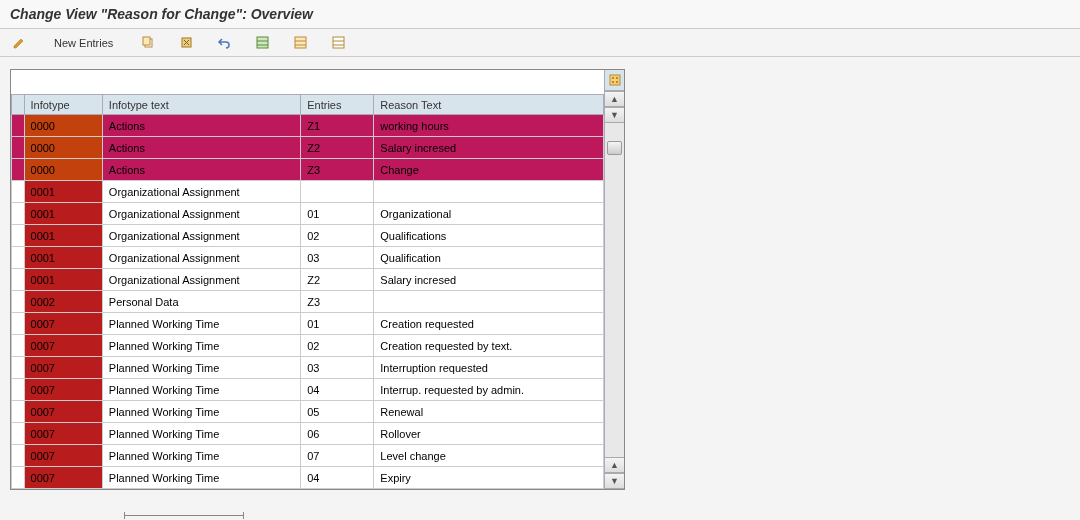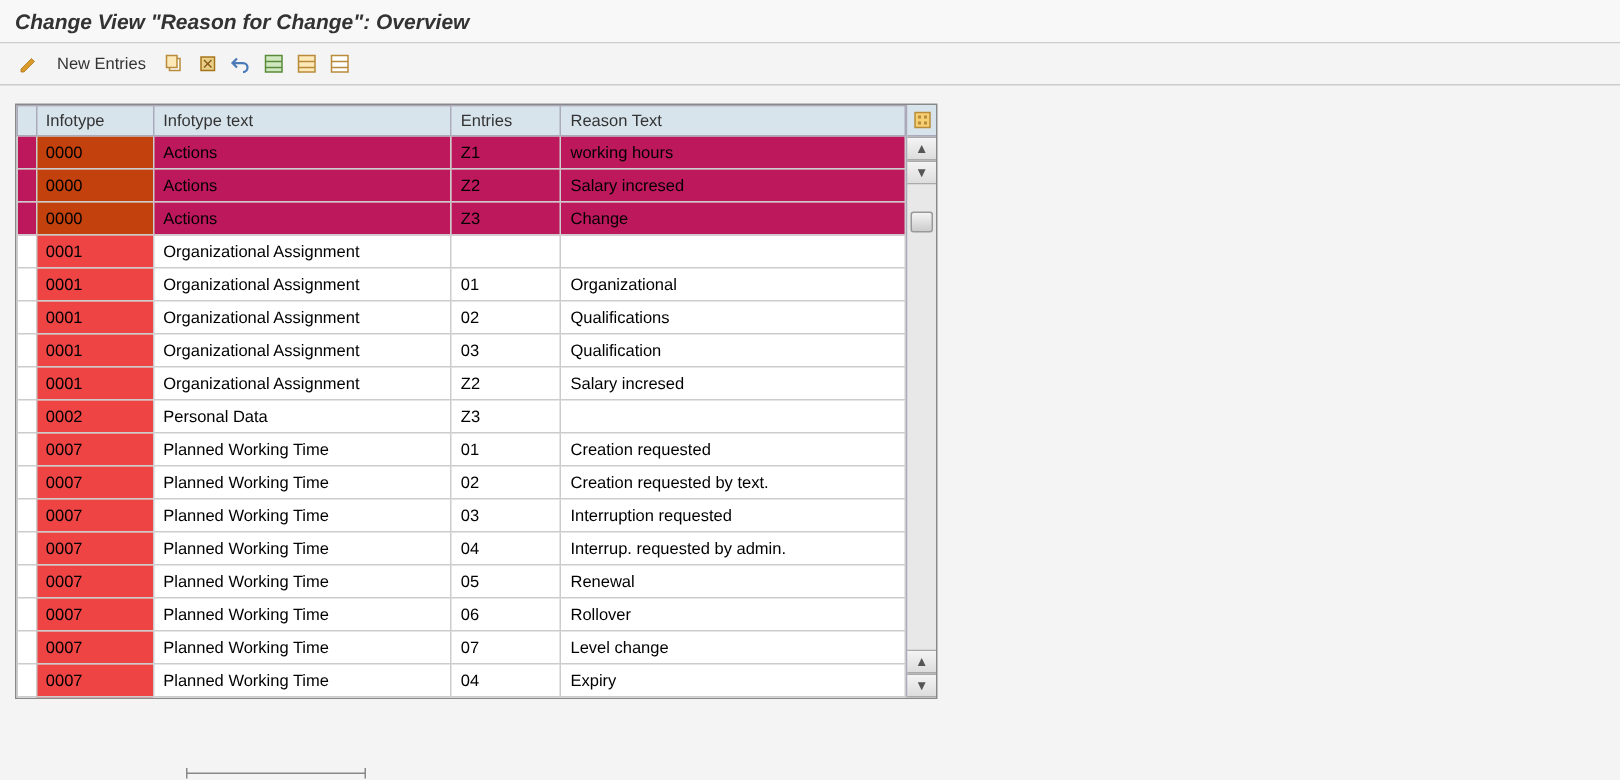--- a/index.html
+++ b/index.html
@@ -17,21 +17,21 @@
       font-size: 14px;
       font-weight: bold;
       font-style: italic;
       color: #333;
       border-bottom: 1px solid #ccc;
       background: #f8f8f8;
     }
     .toolbar {
       display: flex;
       align-items: center;
-      gap: 4px;
+      gap: 20px;
       padding: 4px 10px;
       border-bottom: 1px solid #ccc;
       background: #f4f4f4;
       height: 28px;
       position: relative;
     }
     .toolbar-icon {
       width: 18px;
       height: 18px;
       display: flex;
@@ -62,40 +62,41 @@
     }
     .table-container {
       display: flex;
       border: 1px solid #888;
       background: #fff;
       width: 615px;
     }
     .data-table {
       border-collapse: collapse;
       width: 595px;
+      margin-top: 24px;
     }
     .data-table th {
       background: #d8e4ec;
       border: 1px solid #aab;
       padding: 3px 6px;
       text-align: left;
       font-weight: normal;
       font-size: 11px;
       color: #333;
       height: 20px;
     }
     .data-table td {
       border: 1px solid #ccc;
       padding: 2px 6px;
       font-size: 11px;
       height: 22px;
       background: #fff;
     }
     .data-table td.infotype-col {
-      background: #ef4444;
+      background: #b91c1c;
       width: 75px;
     }
     .data-table td.highlighted {
       background: #fdf5dc;
     }
     .data-table td.infotype-text-col { width: 190px; }
     .data-table td.reason-col { width: 70px; }
     .data-table td.reason-text-col { width: 220px; }
     .data-table tr.sel td { background: #be185d; }
     .data-table tr.sel td.infotype-col { background: #c2410c; }

